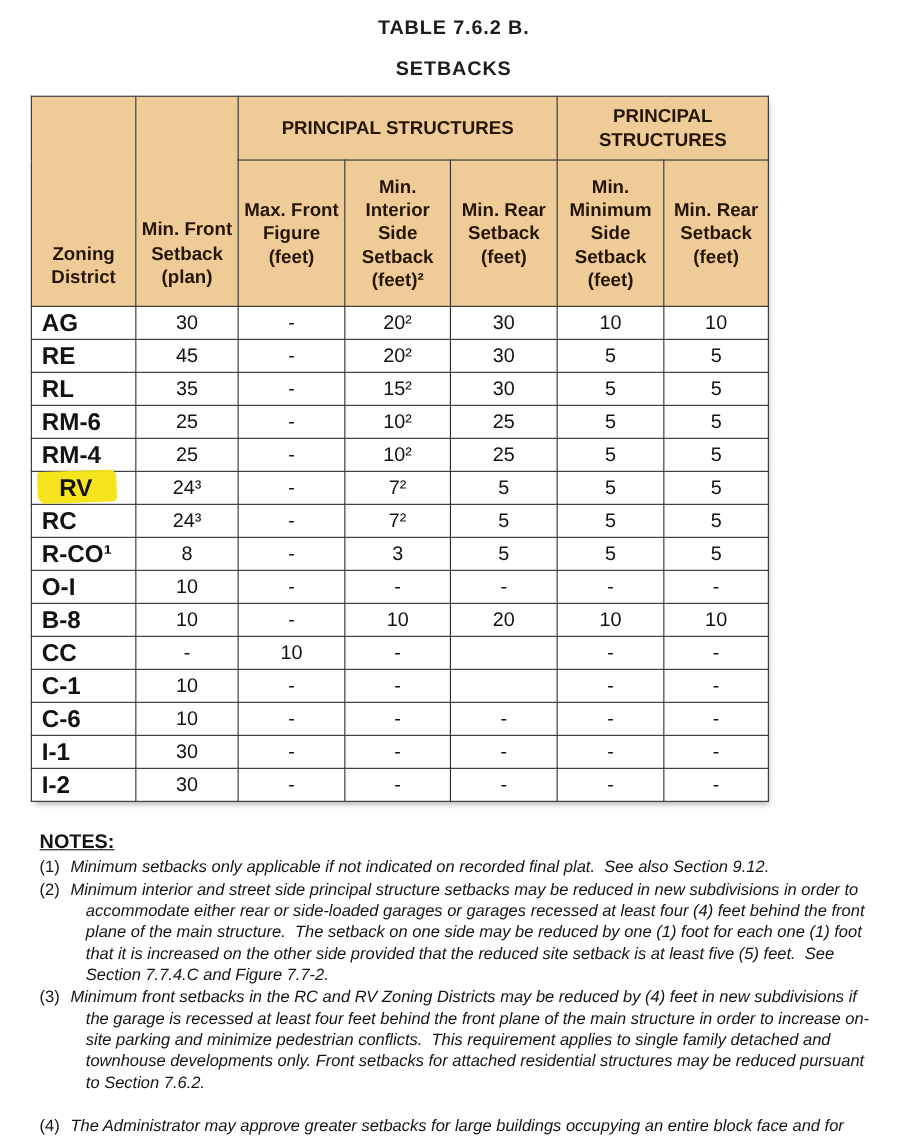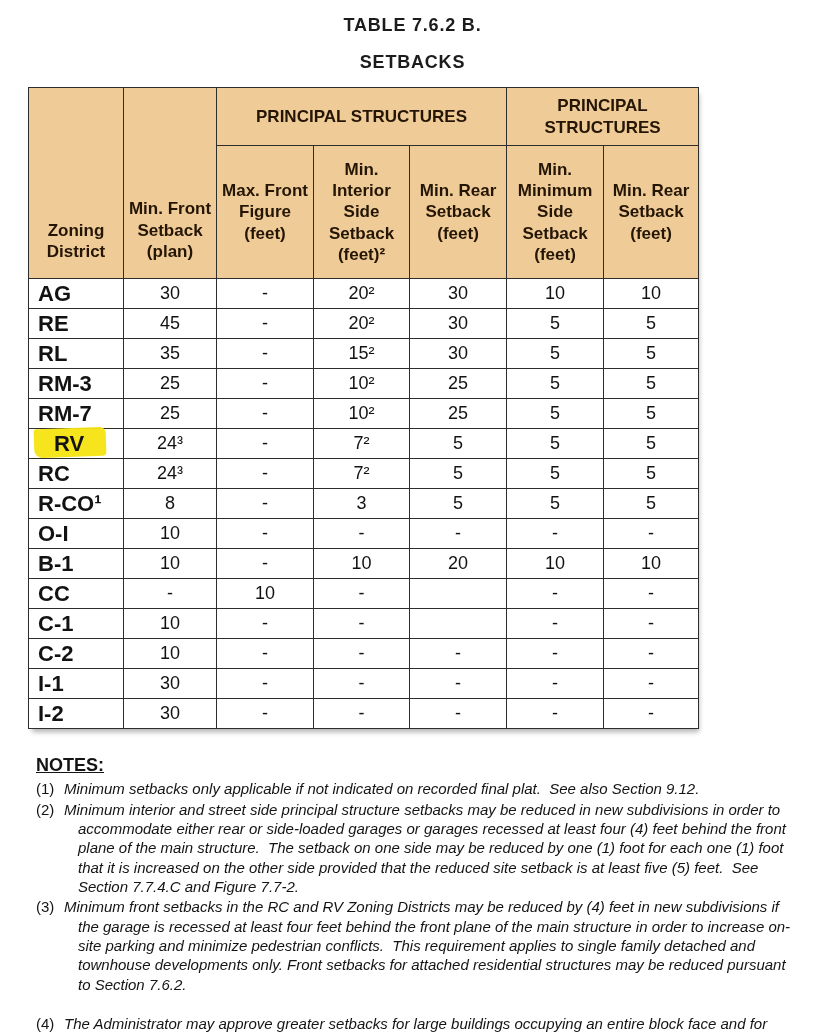--- a/index.html
+++ b/index.html
@@ -160,30 +160,30 @@
         <tr>
           <td class="district">RL</td>
           <td>35</td>
           <td>-</td>
           <td>15²</td>
           <td>30</td>
           <td>5</td>
           <td>5</td>
         </tr>
         <tr>
-          <td class="district">RM-3</td>
+          <td class="district">RM-6</td>
           <td>25</td>
           <td>-</td>
           <td>10²</td>
           <td>25</td>
           <td>5</td>
           <td>5</td>
         </tr>
         <tr>
-          <td class="district">RM-7</td>
+          <td class="district">RM-4</td>
           <td>25</td>
           <td>-</td>
           <td>10²</td>
           <td>25</td>
           <td>5</td>
           <td>5</td>
         </tr>
         <tr>
           <td class="district"><span class="marker">RV</span></td>
           <td>24³</td>
@@ -214,21 +214,21 @@
         <tr>
           <td class="district">O-I</td>
           <td>10</td>
           <td>-</td>
           <td>-</td>
           <td>-</td>
           <td>-</td>
           <td>-</td>
         </tr>
         <tr>
-          <td class="district">B-1</td>
+          <td class="district">B-8</td>
           <td>10</td>
           <td>-</td>
           <td>10</td>
           <td>20</td>
           <td>10</td>
           <td>10</td>
         </tr>
         <tr>
           <td class="district">CC</td>
           <td>-</td>
@@ -241,21 +241,21 @@
         <tr>
           <td class="district">C-1</td>
           <td>10</td>
           <td>-</td>
           <td>-</td>
           <td></td>
           <td>-</td>
           <td>-</td>
         </tr>
         <tr>
-          <td class="district">C-2</td>
+          <td class="district">C-6</td>
           <td>10</td>
           <td>-</td>
           <td>-</td>
           <td>-</td>
           <td>-</td>
           <td>-</td>
         </tr>
         <tr>
           <td class="district">I-1</td>
           <td>30</td>

